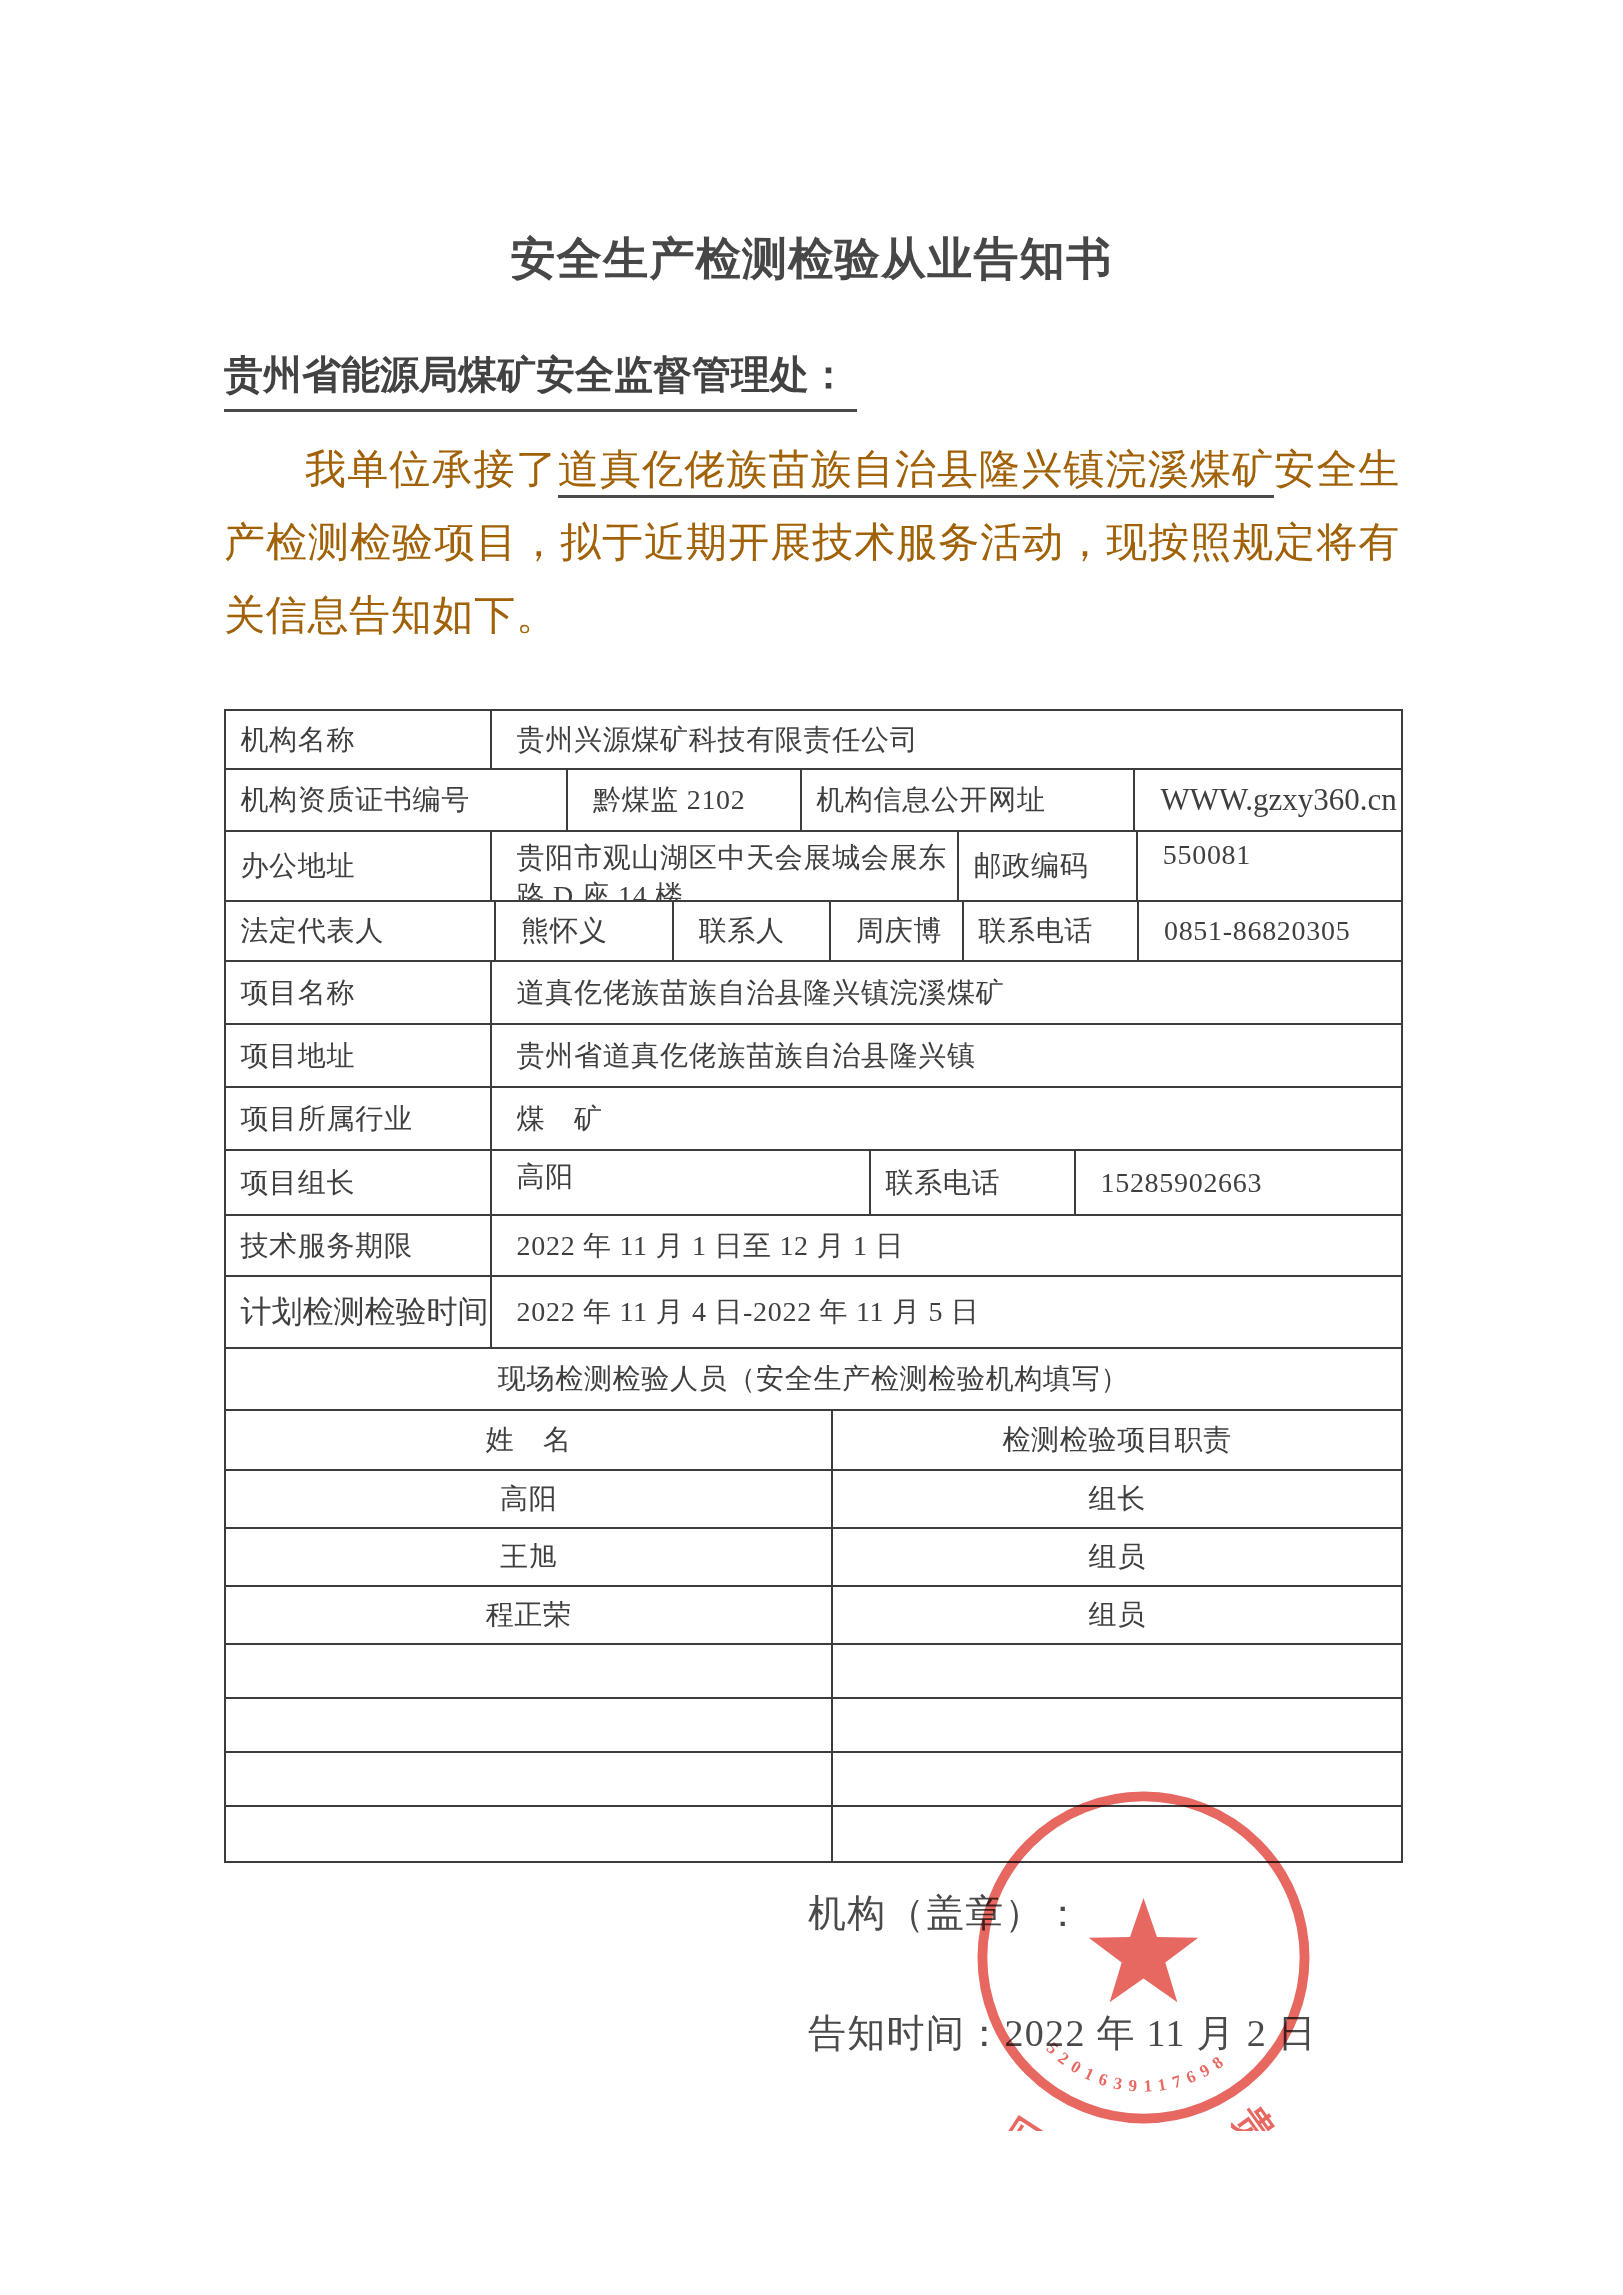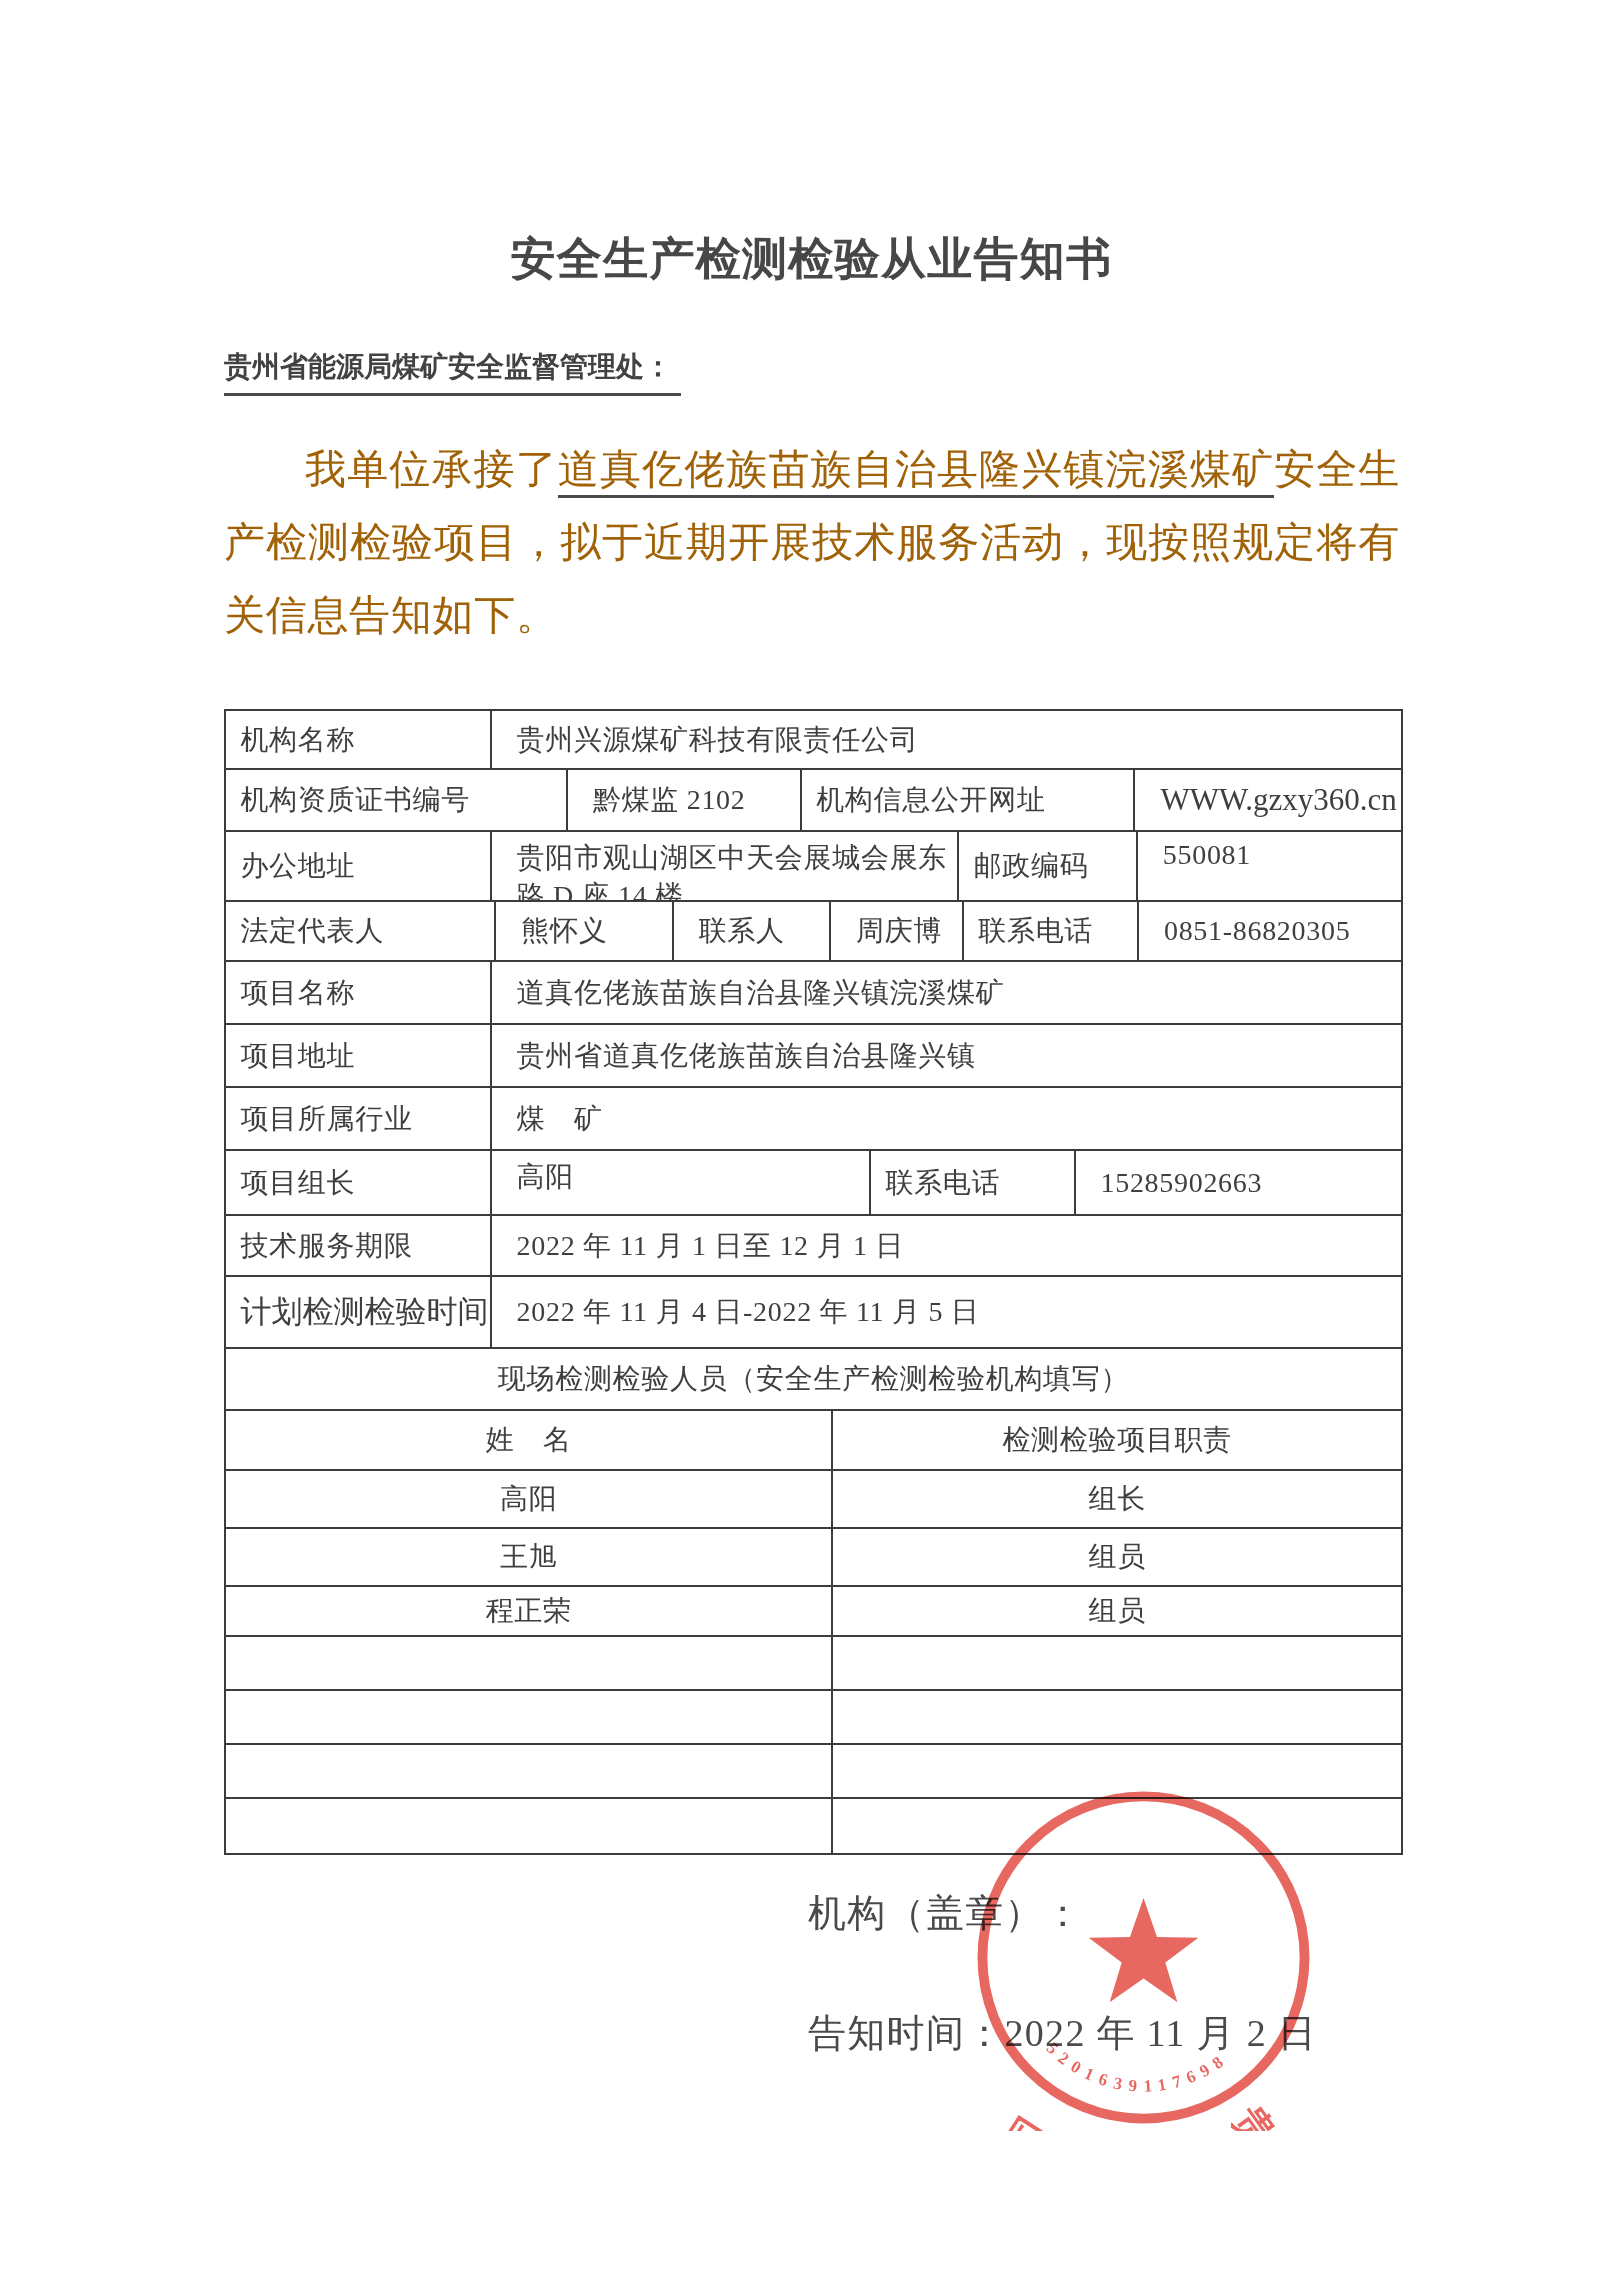--- a/index.html
+++ b/index.html
@@ -9,21 +9,21 @@
     font-family:"Liberation Serif","DejaVu Serif",serif;
     color:#3d3d3d; overflow:hidden;
   }
   .doc-title {
     position:absolute; top:229px; left:0; width:1623px;
     text-align:center; font-size:45px; font-weight:bold;
     letter-spacing:1.3px; color:#474747;
   }
   .addressee {
     position:absolute; top:348px; left:224px;
-    font-size:28px; font-weight:bold; color:#424242;
+    font-size:39px; font-weight:bold; color:#424242;
   }
   .addressee span {
     display:inline-block; border-bottom:3.9px solid #4a4a4a; padding:0 9.2px 6.5px 0;
   }
   .intro {
     position:absolute; top:433px; left:224px; width:1176px;
     font-size:41px; line-height:73px; letter-spacing:0.7px;
     text-align:justify; color:#a16207; text-indent:81px;
   }
   .intro .u { border-bottom:3.9px solid #4a4a4a; padding-bottom:2.6px; }
@@ -148,21 +148,21 @@
     <div class="t-row" style="height:58px">
       <div class="t-cell ctr" style="width:51.7%">高阳</div>
       <div class="t-cell ctr grow">组长</div>
     </div>
 
     <div class="t-row" style="height:58px">
       <div class="t-cell ctr" style="width:51.7%">王旭</div>
       <div class="t-cell ctr grow">组员</div>
     </div>
 
-    <div class="t-row" style="height:50px">
+    <div class="t-row" style="height:58px">
       <div class="t-cell ctr" style="width:51.7%">程正荣</div>
       <div class="t-cell ctr grow">组员</div>
     </div>
 
     <div class="t-row" style="height:54px">
       <div class="t-cell ctr" style="width:51.7%"></div>
       <div class="t-cell ctr grow"></div>
     </div>
 
     <div class="t-row" style="height:54px">

